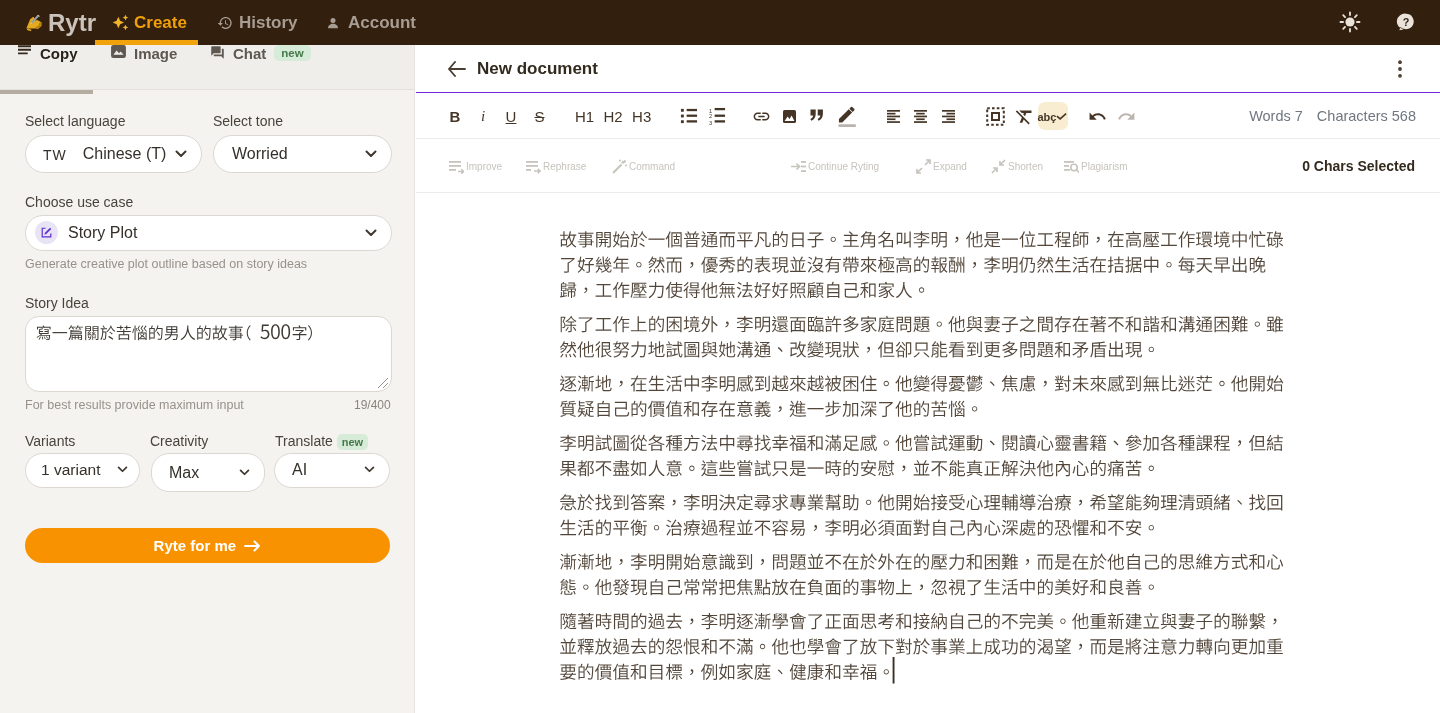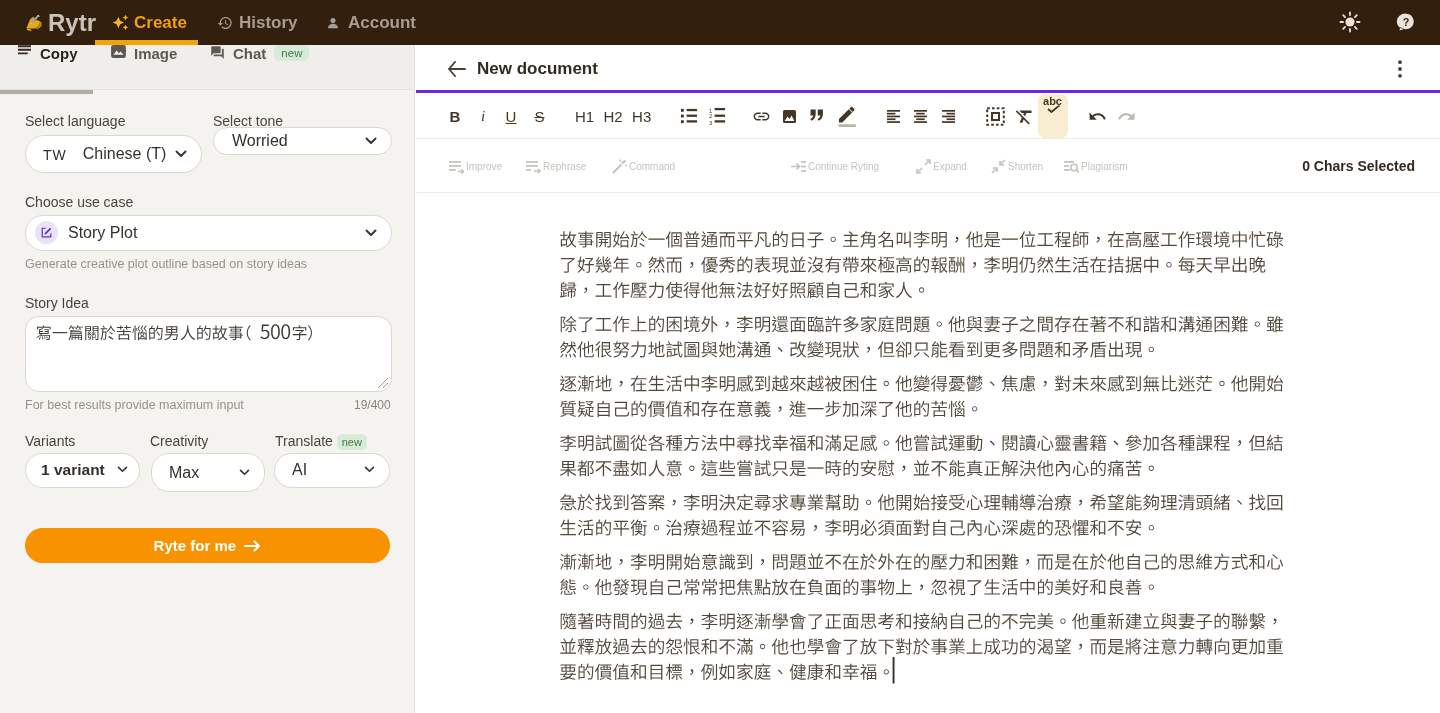--- a/index.html
+++ b/index.html
@@ -8,29 +8,29 @@
 .nav .logo{left:24px;color:#c9c3bb;font-size:24px}
 .nav .create{left:112px;color:#f0a009}
 .nav .history{left:217px}
 .nav .account{left:326px}
 .cunder{position:absolute;left:95px;top:40px;width:103px;height:5px;background:#f2a30b}
 .side{position:absolute;left:0;top:45px;width:415px;height:668px;background:#f4f3f0;border-right:1px solid #e7e4e0}
 .tabstrip{position:absolute;left:0;top:0;width:414px;height:45px;background:#efeeeb;border-bottom:1px solid #e3e0db}
 .tab{position:absolute;top:0;height:45px;display:flex;align-items:flex-start;gap:8px;font-size:15px;font-weight:700;color:#5f5851}
 .tab.active{color:#29221a}
 .tabunder{position:absolute;left:0;top:45px;width:93px;height:4px;background:#b4aca1}
-.badge{background:#d7ecd8;color:#44794a;font-size:11.5px;font-weight:400;padding:2px 7px;border-radius:5px}
+.badge{background:#d7ecd8;color:#44794a;font-size:11.5px;font-weight:700;padding:2px 7px;border-radius:5px}
 .lbl{position:absolute;font-size:14px;font-weight:400;color:#49433b}
 .sel{position:absolute;background:#fff;border:1px solid #dcd8d1;border-radius:19px;display:flex;align-items:center;font-size:16px;color:#35302a}
 .chev{position:absolute;right:14px;top:50%;margin-top:-4px}
 .help{position:absolute;font-size:12.5px;color:#97918a}
 .ta{position:absolute;left:25px;top:270.5px;width:367px;height:76px;background:#fff;border:1px solid #dcd8d1;border-radius:14px}
 .btn{position:absolute;left:25px;top:483px;width:365px;height:35px;background:#f89200;border-radius:18px;display:flex;align-items:center;justify-content:center;color:#fff;font-size:15px;font-weight:700}
 .main{position:absolute;left:416px;top:45px;width:1024px;height:668px;background:#fff}
-.dochead{position:absolute;left:0;top:0;width:1024px;height:48px;border-bottom:3px solid #6d28d9}
+.dochead{position:absolute;left:0;top:0;width:1024px;height:48px;border-bottom:1px solid #6d28d9}
 .doctitle{position:absolute;left:61px;top:14px;font-size:17px;font-weight:700;color:#332a1e}
 .tb1{position:absolute;left:0;top:48px;width:1024px;height:46px;border-bottom:1px solid #ebebe8}
 .tb2{position:absolute;left:0;top:94px;width:1024px;height:54px;border-bottom:1px solid #ebebe8}
 .ticon{position:absolute;top:0;height:46px;display:flex;align-items:center;justify-content:center;color:#453527}
 .wc{position:absolute;right:24px;top:0;height:46px;display:flex;align-items:center;gap:14px;font-size:14.5px;color:#6f7781}
 .gb{position:absolute;top:0;height:54px;display:flex;align-items:center;gap:2px;font-size:10px;color:#c7c3bd}
 .sel0{position:absolute;right:25px;top:0;height:54px;display:flex;align-items:center;font-size:14px;font-weight:700;color:#33291d}
 </style></head>
 <body>
 
@@ -93,21 +93,21 @@
   </div>
 
   <div class="lbl" style="left:25px;top:68px">Select language</div>
   <div class="lbl" style="left:213px;top:68px">Select tone</div>
   <div class="sel" style="left:25px;top:90px;width:177px;height:38px;padding-left:17px">
     <span style="font-size:14px;font-weight:400;letter-spacing:1px;margin-right:16px;margin-top:2px">TW</span>Chinese (T)
     <svg class="chev" width="12" height="8" viewBox="0 0 12 8">
         <path d="M1.5 1.5 L6 6 L10.5 1.5" fill="none" stroke="#3f382f" stroke-width="2" stroke-linecap="round" stroke-linejoin="round"></path>
       </svg>
   </div>
-  <div class="sel" style="left:213px;top:82px;width:179px;height:28px;padding-left:18px">Worried
+  <div class="sel" style="left:213px;top:90px;width:179px;height:38px;padding-left:18px">Worried
     <svg class="chev" width="12" height="8" viewBox="0 0 12 8">
         <path d="M1.5 1.5 L6 6 L10.5 1.5" fill="none" stroke="#3f382f" stroke-width="2" stroke-linecap="round" stroke-linejoin="round"></path>
       </svg>
   </div>
   <div class="lbl" style="left:25px;top:148.5px">Choose use case</div>
   <div class="sel" style="left:25px;top:169.5px;width:367px;height:36px;padding-left:9px">
     <span style="width:23px;height:23px;border-radius:50%;background:#e9e4f5;display:inline-flex;align-items:center;justify-content:center;margin-right:10px">
       <svg width="13" height="13" viewBox="0 0 24 24">
           <path d="M3 3 H11.5 L9.3 5.2 H5.2 V18.8 H18.8 V14.7 L21 12.5 V21 H3 Z" fill="#5b2fd1"></path>
           <path d="M8.8 12.9 L17.6 4.1 a1.5 1.5 0 0 1 2.1 0 l0.2 0.2 a1.5 1.5 0 0 1 0 2.1 L11.1 15.2 8.2 15.8 Z" fill="#5b2fd1"></path>
@@ -124,21 +124,21 @@
         <g stroke="#9b958d" stroke-width="1">
           <path d="M11 1 L1 11 M11 6 L6 11"></path>
         </g>
       </svg>
   </div>
   <div class="help" style="left:25px;top:353px">For best results provide maximum input</div>
   <div class="help" style="left:354px;top:353px;color:#8a857e;font-size:12px">19/400</div>
   <div class="lbl" style="left:25px;top:387.5px">Variants</div>
   <div class="lbl" style="left:150px;top:387.5px">Creativity</div>
   <div class="lbl" style="left:275px;top:387.5px">Translate <span class="badge" style="font-size:11px;padding:2px 5px">new</span></div>
-  <div class="sel" style="left:25px;top:408px;width:115px;height:34.5px;padding-left:15px;border-radius:18px;font-size:15.5px;font-weight:bold;">1 variant
+  <div class="sel" style="left:25px;top:408px;width:115px;height:34.5px;padding-left:15px;border-radius:18px;font-size:15.5px;">1 variant
     <svg class="chev" width="11" height="7" viewBox="0 0 12 8" style="right:11px">
         <path d="M1.5 1.5 L6 6 L10.5 1.5" fill="none" stroke="#3f382f" stroke-width="2" stroke-linecap="round" stroke-linejoin="round"></path>
       </svg>
   </div>
   <div class="sel" style="left:151px;top:408px;width:114px;height:39px;padding-left:17px;border-radius:18px;font-size:16px">Max
     <svg class="chev" width="11" height="7" viewBox="0 0 12 8">
         <path d="M1.5 1.5 L6 6 L10.5 1.5" fill="none" stroke="#3f382f" stroke-width="2" stroke-linecap="round" stroke-linejoin="round"></path>
       </svg>
   </div>
   <div class="sel" style="left:274px;top:408px;width:116px;height:34.5px;padding-left:17px;border-radius:18px;font-size:16px">AI
@@ -264,36 +264,40 @@
           <rect x="1.2" y="1.2" width="16.6" height="16.6" fill="none" stroke="#453527" stroke-width="2" stroke-dasharray="2.6 2.2"></rect>
           <rect x="6" y="6" width="7" height="7" fill="none" stroke="#453527" stroke-width="2"></rect>
         </svg>
       </div>
       <div class="ticon" style="left:597.5px;width:21px;height:46px">
         <svg width="21" height="21" viewBox="0 0 24 24">
           <path d="M3.27 5 2 6.27l6.97 6.97L6.5 19h3l1.57-3.66L16.73 21 18 19.73 3.55 5.27zM6 5v.18L8.82 8h2.4l-.72 1.68 2.1 2.1L14.21 8H20V5H6z" fill="#453527"></path>
         </svg>
       </div>
       <div class="ticon" style="left:621.5px;width:30px;height:46px">
-        <div style="width:30px;height:44px;background:#f8edd0;border-radius:7px;display:flex;align-items:center;justify-content:flex-start;flex-direction:column">
+        <div style="width:30px;height:28px;background:#f8edd0;border-radius:7px;display:flex;align-items:center;justify-content:flex-start;flex-direction:row">
           <span style="font-size:11px;font-weight:700;color:#453527;line-height:10px;margin-top:2px">abç</span>
           <svg width="12" height="7" viewBox="0 0 12 7">
             <path d="M1 3 L4.5 6 L11 .5" fill="none" stroke="#453527" stroke-width="1.8"></path>
           </svg>
         </div>
       </div>
       <div class="ticon" style="left:671.5px;width:19px;height:46px">
         <svg width="19" height="19" viewBox="0 0 24 24">
           <path d="M12.5 8c-2.65 0-5.05.99-6.9 2.6L2 7v9h9l-3.62-3.62c1.39-1.16 3.16-1.88 5.12-1.88 3.54 0 6.55 2.31 7.6 5.5l2.37-.78C21.08 11.03 17.15 8 12.5 8z" fill="#453527"></path>
         </svg>
       </div>
       <div class="ticon" style="left:700.5px;width:19px;height:46px">
         <svg width="19" height="19" viewBox="0 0 24 24">
           <path d="M11.5 8c2.65 0 5.05.99 6.9 2.6L22 7v9h-9l3.62-3.62c-1.39-1.16-3.16-1.88-5.12-1.88-3.54 0-6.55 2.31-7.6 5.5l-2.37-.78C2.92 11.03 6.85 8 11.5 8z" fill="#bab5af"></path>
         </svg>
+      </div>
+    <div class="wc">
+        <span>Words 7</span>
+        <span>Characters 568</span>
       </div>
   </div>
   <div class="tb2">
     <div class="gb" style="left:33.0px">
         <svg width="15" height="15" viewBox="0 0 15 15">
           <rect x="0.0" y="2.0" width="12.0" height="1.8" fill="#c7c3bd"></rect>
           <rect x="0.0" y="6.0" width="12.0" height="1.8" fill="#c7c3bd"></rect>
           <rect x="0.0" y="10.0" width="7.0" height="1.8" fill="#c7c3bd"></rect>
           <path d="M9 12.5 H14.5 M12.3 10.3 L14.5 12.5 12.3 14.7" stroke="#c7c3bd" stroke-width="1.6" fill="none"></path>
         </svg>

